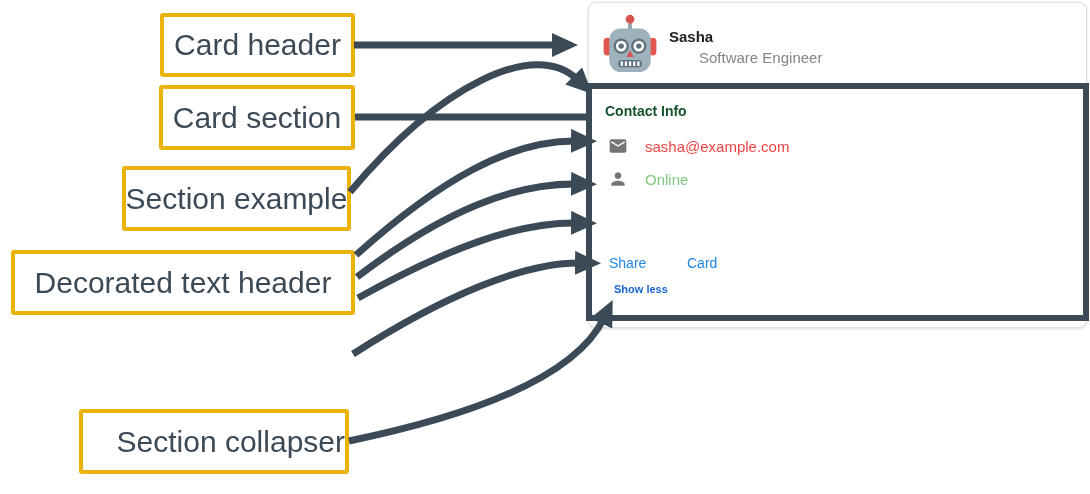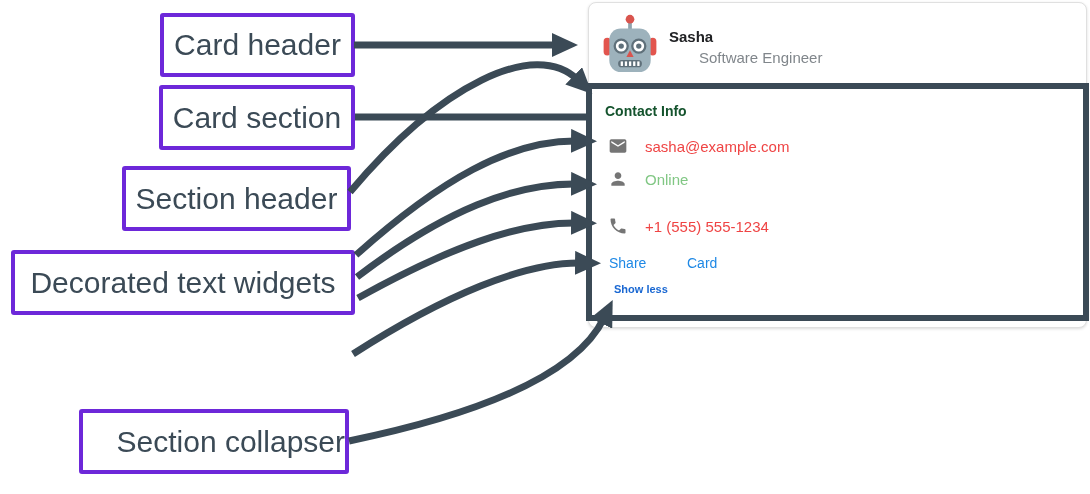--- a/index.html
+++ b/index.html
@@ -6,21 +6,21 @@
   body{
     width:1090px;height:494px;background:#ffffff;
     font-family:"Liberation Sans",sans-serif;
     position:relative;overflow:hidden;
   }
   .canvas{position:absolute;left:0;top:0;width:1090px;height:494px;}
 
   
   .label-box{
     position:absolute;box-sizing:border-box;background:#ffffff;
-    border:4px solid #6d28d9;border-radius:3px;
+    border:4px solid #eab308;border-radius:3px;
     color:#3b4a56;font-size:30px;line-height:1;
     display:flex;align-items:center;justify-content:center;
     white-space:nowrap;z-index:3;
   }
   #lb-card-header   {left:160px;top:13px;width:195px;height:64px;}
   #lb-card-section  {left:159px;top:85px;width:196px;height:65px;}
   #lb-section-header{left:122px;top:166px;width:229px;height:65px;}
   #lb-decorated     {left:11px; top:250px;width:344px;height:65px;}
   #lb-button-list   {left:77px; top:329px;width:274px;height:67px;}
   #lb-collapser     {left:79px; top:409px;width:270px;height:65px;justify-content:flex-end;}
@@ -97,45 +97,39 @@
       <span class="row-text">sasha@example.com</span>
     </div>
 
     <div class="contact-row" id="row-online">
       <svg class="row-icon" viewBox="0 0 24 24" fill="#757575">
         <path d="M12 12c2.21 0 4-1.79 4-4s-1.79-4-4-4-4 1.79-4 4 1.79 4 4 4zm0 2c-2.67 0-8 1.34-8 4v2h16v-2c0-2.66-5.33-4-8-4z"></path>
       </svg>
       <span class="row-text green">Online</span>
     </div>
 
-    <div class="contact-row" id="row-phone">
-      <svg class="row-icon" viewBox="0 0 24 24" fill="#757575">
-        <path d="M6.62 10.79c1.44 2.83 3.76 5.14 6.59 6.59l2.2-2.2c.27-.27.67-.36 1.02-.24 1.12.37 2.33.57 3.57.57.55 0 1 .45 1 1V20c0 .55-.45 1-1 1-9.39 0-17-7.61-17-17 0-.55.45-1 1-1h3.5c.55 0 1 .45 1 1 0 1.25.2 2.45.57 3.57.11.35.03.74-.25 1.02l-2.2 2.2z"></path>
-      </svg>
-      <span class="row-text">+1 (555) 555-1234</span>
-    </div>
 
     <div class="btn-link" id="btn-share">Share</div>
     <div class="btn-link" id="btn-edit">Card</div>
     <div class="collapser-link">Show less</div>
   </div>
 
   <div class="section-outline"></div>
 
   <div class="label-box" id="lb-card-header">
     <span>Card header</span>
   </div>
   <div class="label-box" id="lb-card-section">
     <span>Card section</span>
   </div>
   <div class="label-box" id="lb-section-header">
-    <span>Section header</span>
+    <span>Section example</span>
   </div>
   <div class="label-box" id="lb-decorated">
-    <span>Decorated text widgets</span>
+    <span>Decorated text header</span>
   </div>
   <div class="label-box" id="lb-collapser">
     <span>Section collapser</span>
   </div>
 
   <svg class="arrows" width="1090" height="494" viewBox="0 0 1090 494">
     <defs>
       <marker id="ah" viewBox="0 0 26 24" markerWidth="26" markerHeight="24" refX="6" refY="12" orient="auto" markerUnits="userSpaceOnUse">
         <path d="M0,0 L26,12 L0,24 Z" fill="#3b4a56"></path>
       </marker>

